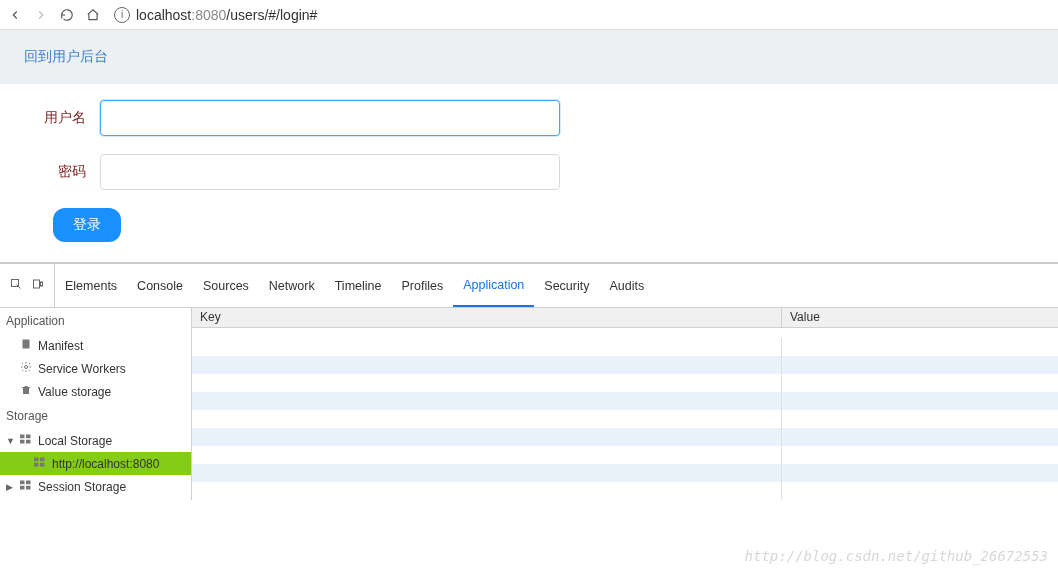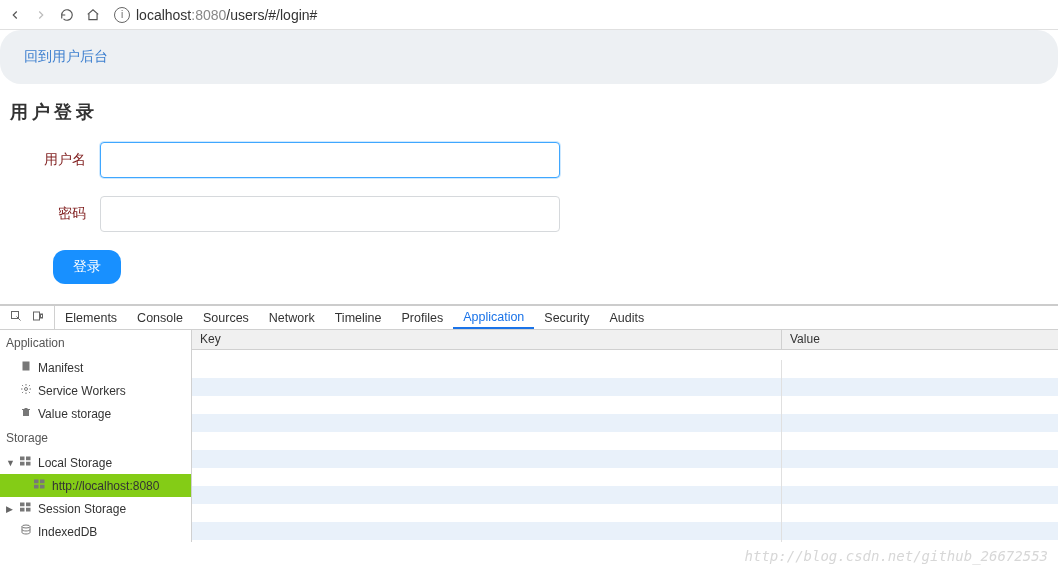--- a/index.html
+++ b/index.html
@@ -10,33 +10,33 @@
     .nav-arrow { width: 18px; height: 18px; display:flex; align-items:center; justify-content:center; color: #555; cursor: pointer;}
     .nav-arrow.disabled { color: #bbb; }
     .nav-arrow svg { width: 14px; height: 14px; }
     .url-area { flex: 1; display:flex; align-items:center; gap:6px; border-radius:3px; height:24px; padding:0 4px; }
     .url-info-icon { width:16px; height:16px; border:1px solid #666; border-radius:50%; display:flex; align-items:center; justify-content:center; font-size:10px; color:#666; }
     .url-text { font-size: 14px; color:#333; }
     .url-host { color:#888; }
 
     
     .page { }
-    .banner { background: #edf0f3; padding: 18px 24px; border-radius: 21px; }
+    .banner { background: #edf0f3; padding: 18px 24px; }
     .banner a { color: #3d7fcf; text-decoration: none; font-size: 14px; }
     .page-inner { padding: 16px 10px 20px 10px; }
     .page-title { font-size: 18px; font-weight: 600; letter-spacing: 4px; margin-bottom: 18px; }
     .form-row { display:flex; align-items:center; margin-bottom: 18px; }
     .form-label { width: 90px; text-align: right; padding-right: 14px; color:#7f1d1d; font-size:14px; }
     .form-input { width: 460px; height: 36px; border: 1px solid #d6d9dc; border-radius: 4px; padding: 0 10px; font-size:14px; outline:none; }
     .form-input.focused { border-color:#3fa7ff; box-shadow: 0 0 0 1px rgba(63,167,255,.25); }
     .btn-primary { margin-left: 43px; background:#1890ff; color:#fff; border:none; border-radius:12px; padding: 8px 20px; font-size:14px; cursor:pointer; }
 
     
     .devtools { border-top: 2px solid #ccc; height: 238px; display:flex; flex-direction:column; }
-    .dt-tabs { display:flex; align-items:center; height: 24px; border-bottom: 1px solid #d0d0d0; font-size: 12.5px; }
+    .dt-tabs { display:flex; align-items:center; height: 44px; border-bottom: 1px solid #d0d0d0; font-size: 12.5px; }
     .dt-left-icons { display:flex; gap:10px; padding: 0 10px; border-right: 1px solid #d0d0d0; height:100%; align-items:center;}
     .dt-tab { padding: 0 10px; height:100%; display:flex; align-items:center; cursor:pointer; color:#333; }
     .dt-tab.active { border-bottom: 2px solid #1a73e8; color:#1a73e8; margin-bottom:-1px; }
     .dt-body { flex:1; display:flex; overflow:hidden; }
     .dt-sidebar { width: 192px; border-right: 1px solid #d0d0d0; overflow-y:auto; font-size: 12px; }
     .dt-section-title { padding: 6px 6px; color:#555; }
     .dt-item { padding: 4px 6px 4px 20px; display:flex; align-items:center; gap:6px; cursor:pointer;}
     .dt-item.selected { background:#84cc16; }
     .dt-item .tri { width:8px; display:inline-block; color:#666; font-size:9px; margin-left:-14px; margin-right:0; }
     .dt-item-indent { padding-left: 34px; }
@@ -87,21 +87,20 @@
       <span>localhost</span><span class="url-host">:8080</span><span>/users/#/login#</span>
     </span>
   </div>
 </div>
 
 <div class="page">
   <div class="banner">
     <a href="#">回到用户后台</a>
   </div>
   <div class="page-inner">
-    <h2 class="page-title">用户登录</h2>
 
     <div class="form-row">
       <label class="form-label">用户名</label>
       <input class="form-input focused" type="text" value="" style="">
     </div>
 
     <div class="form-row">
       <label class="form-label">密码</label>
       <input class="form-input" type="password" value="" style="">
     </div>

